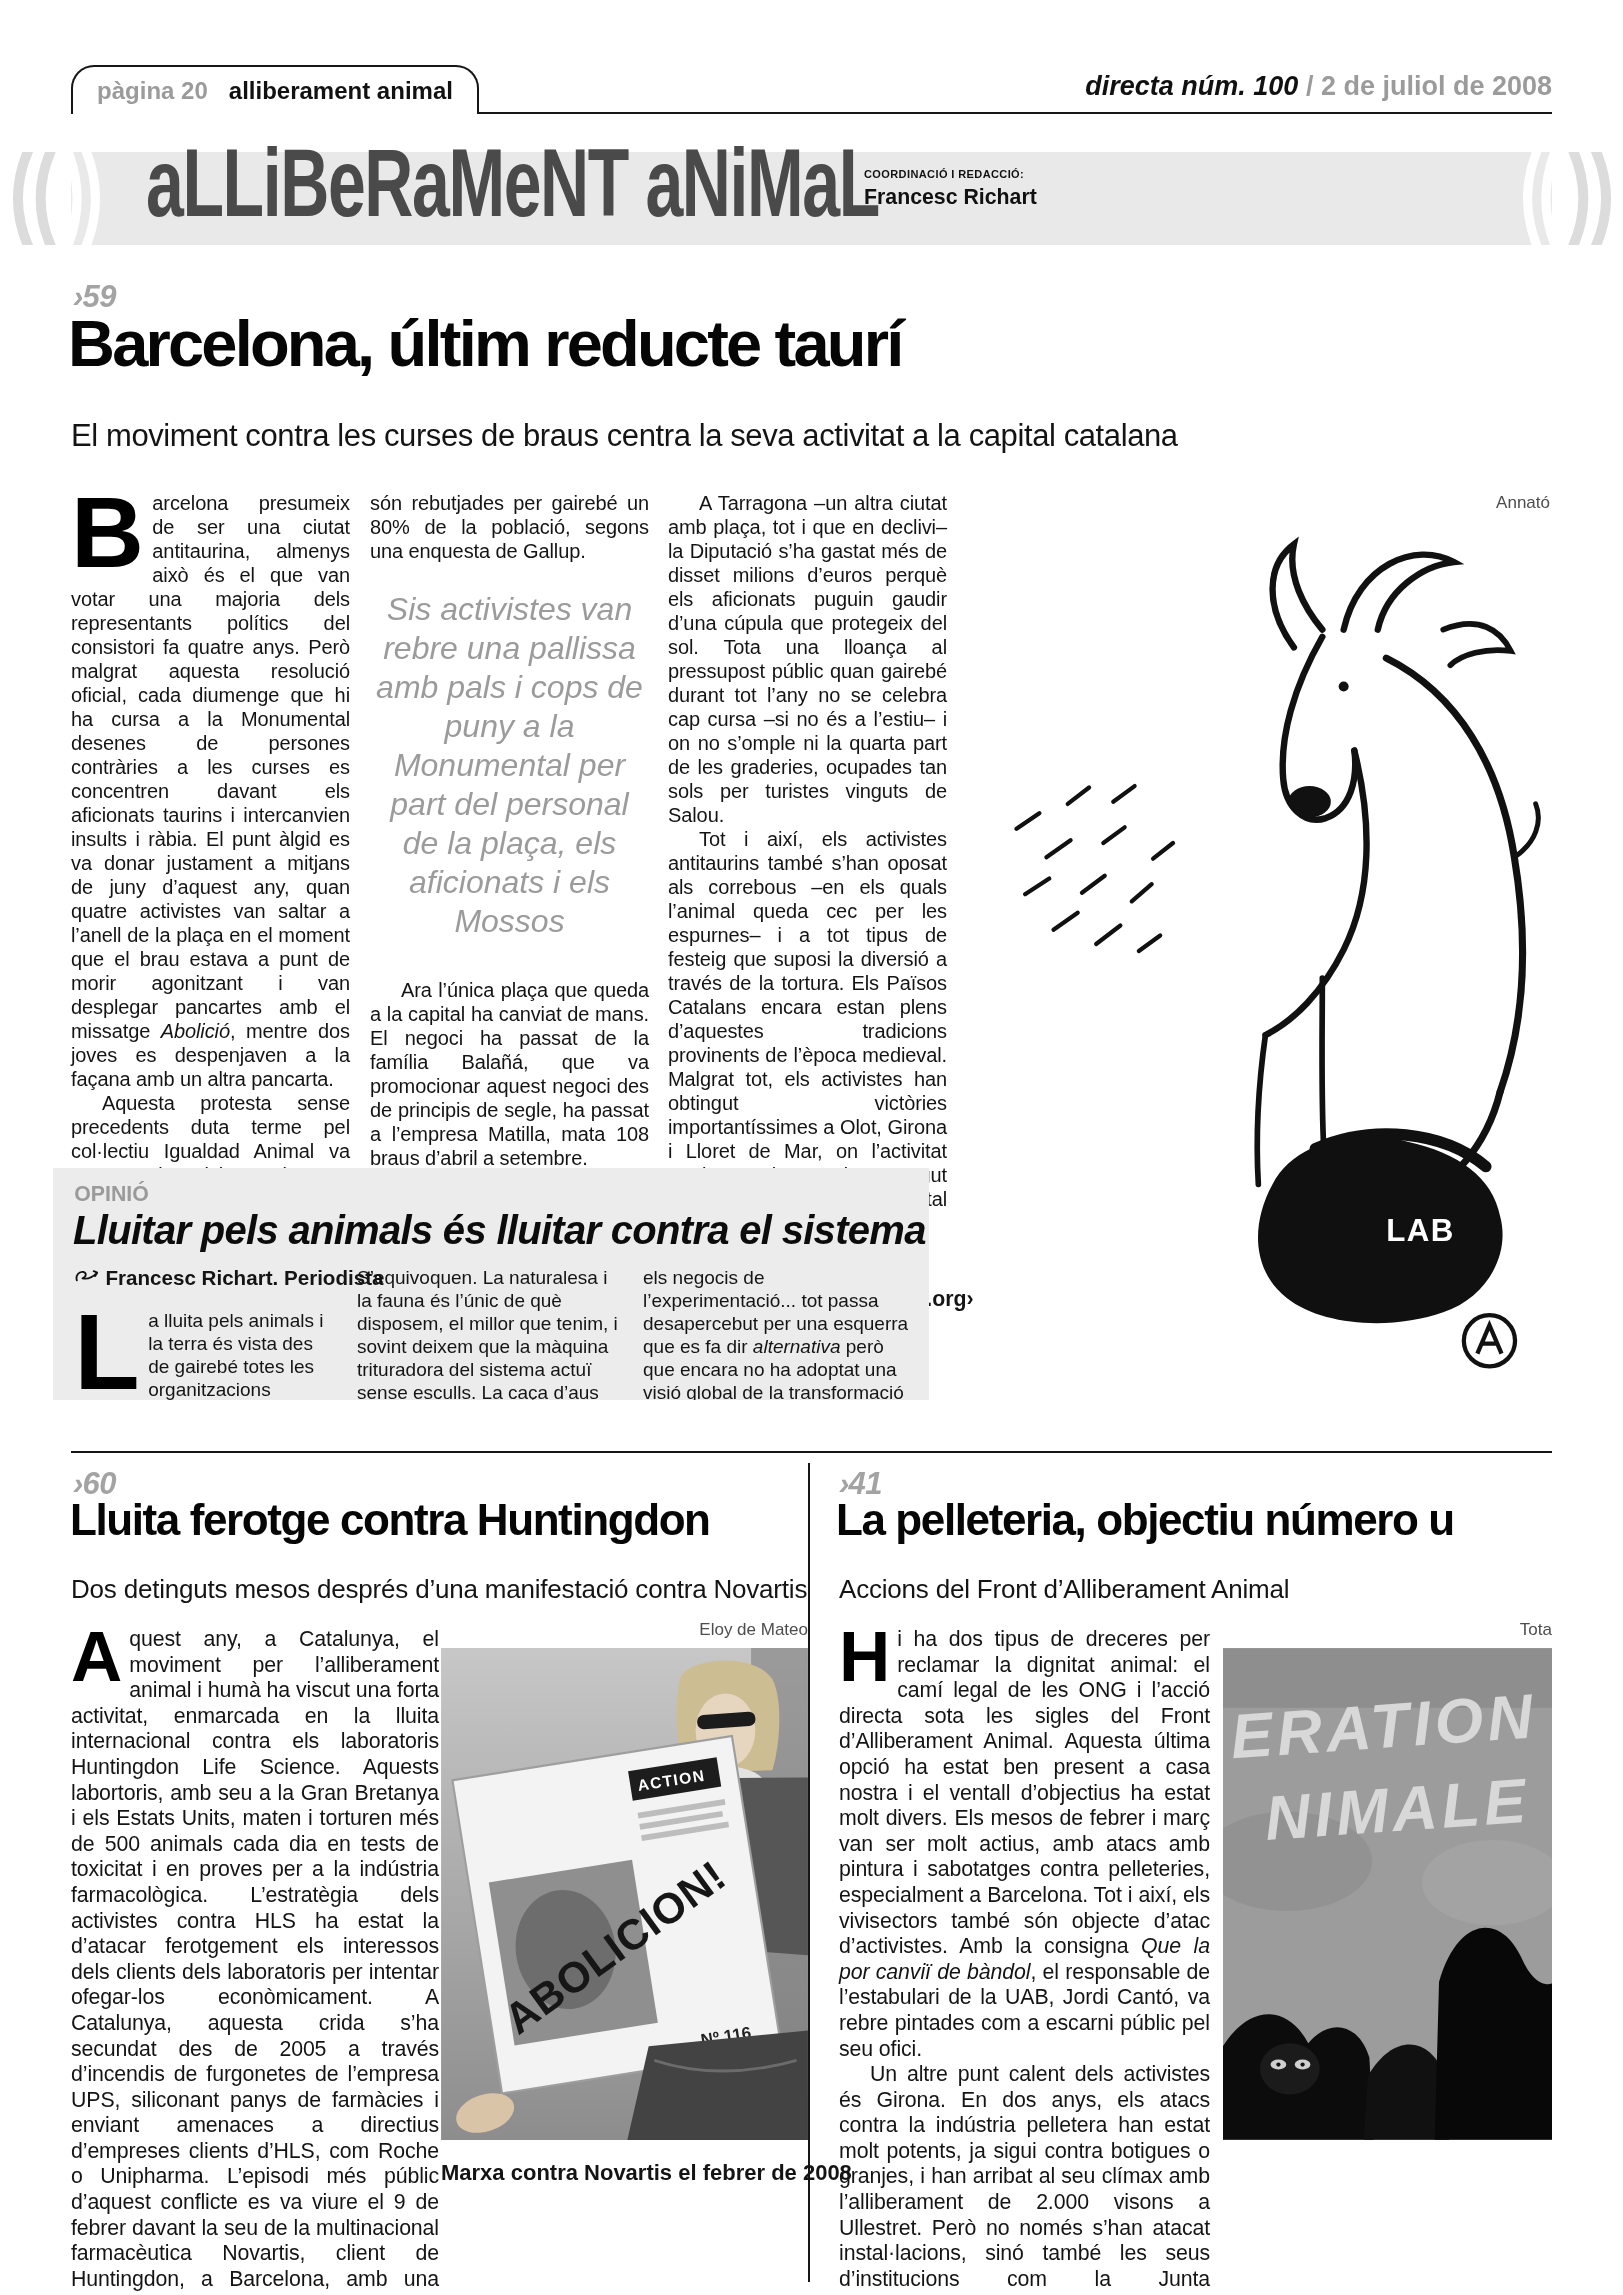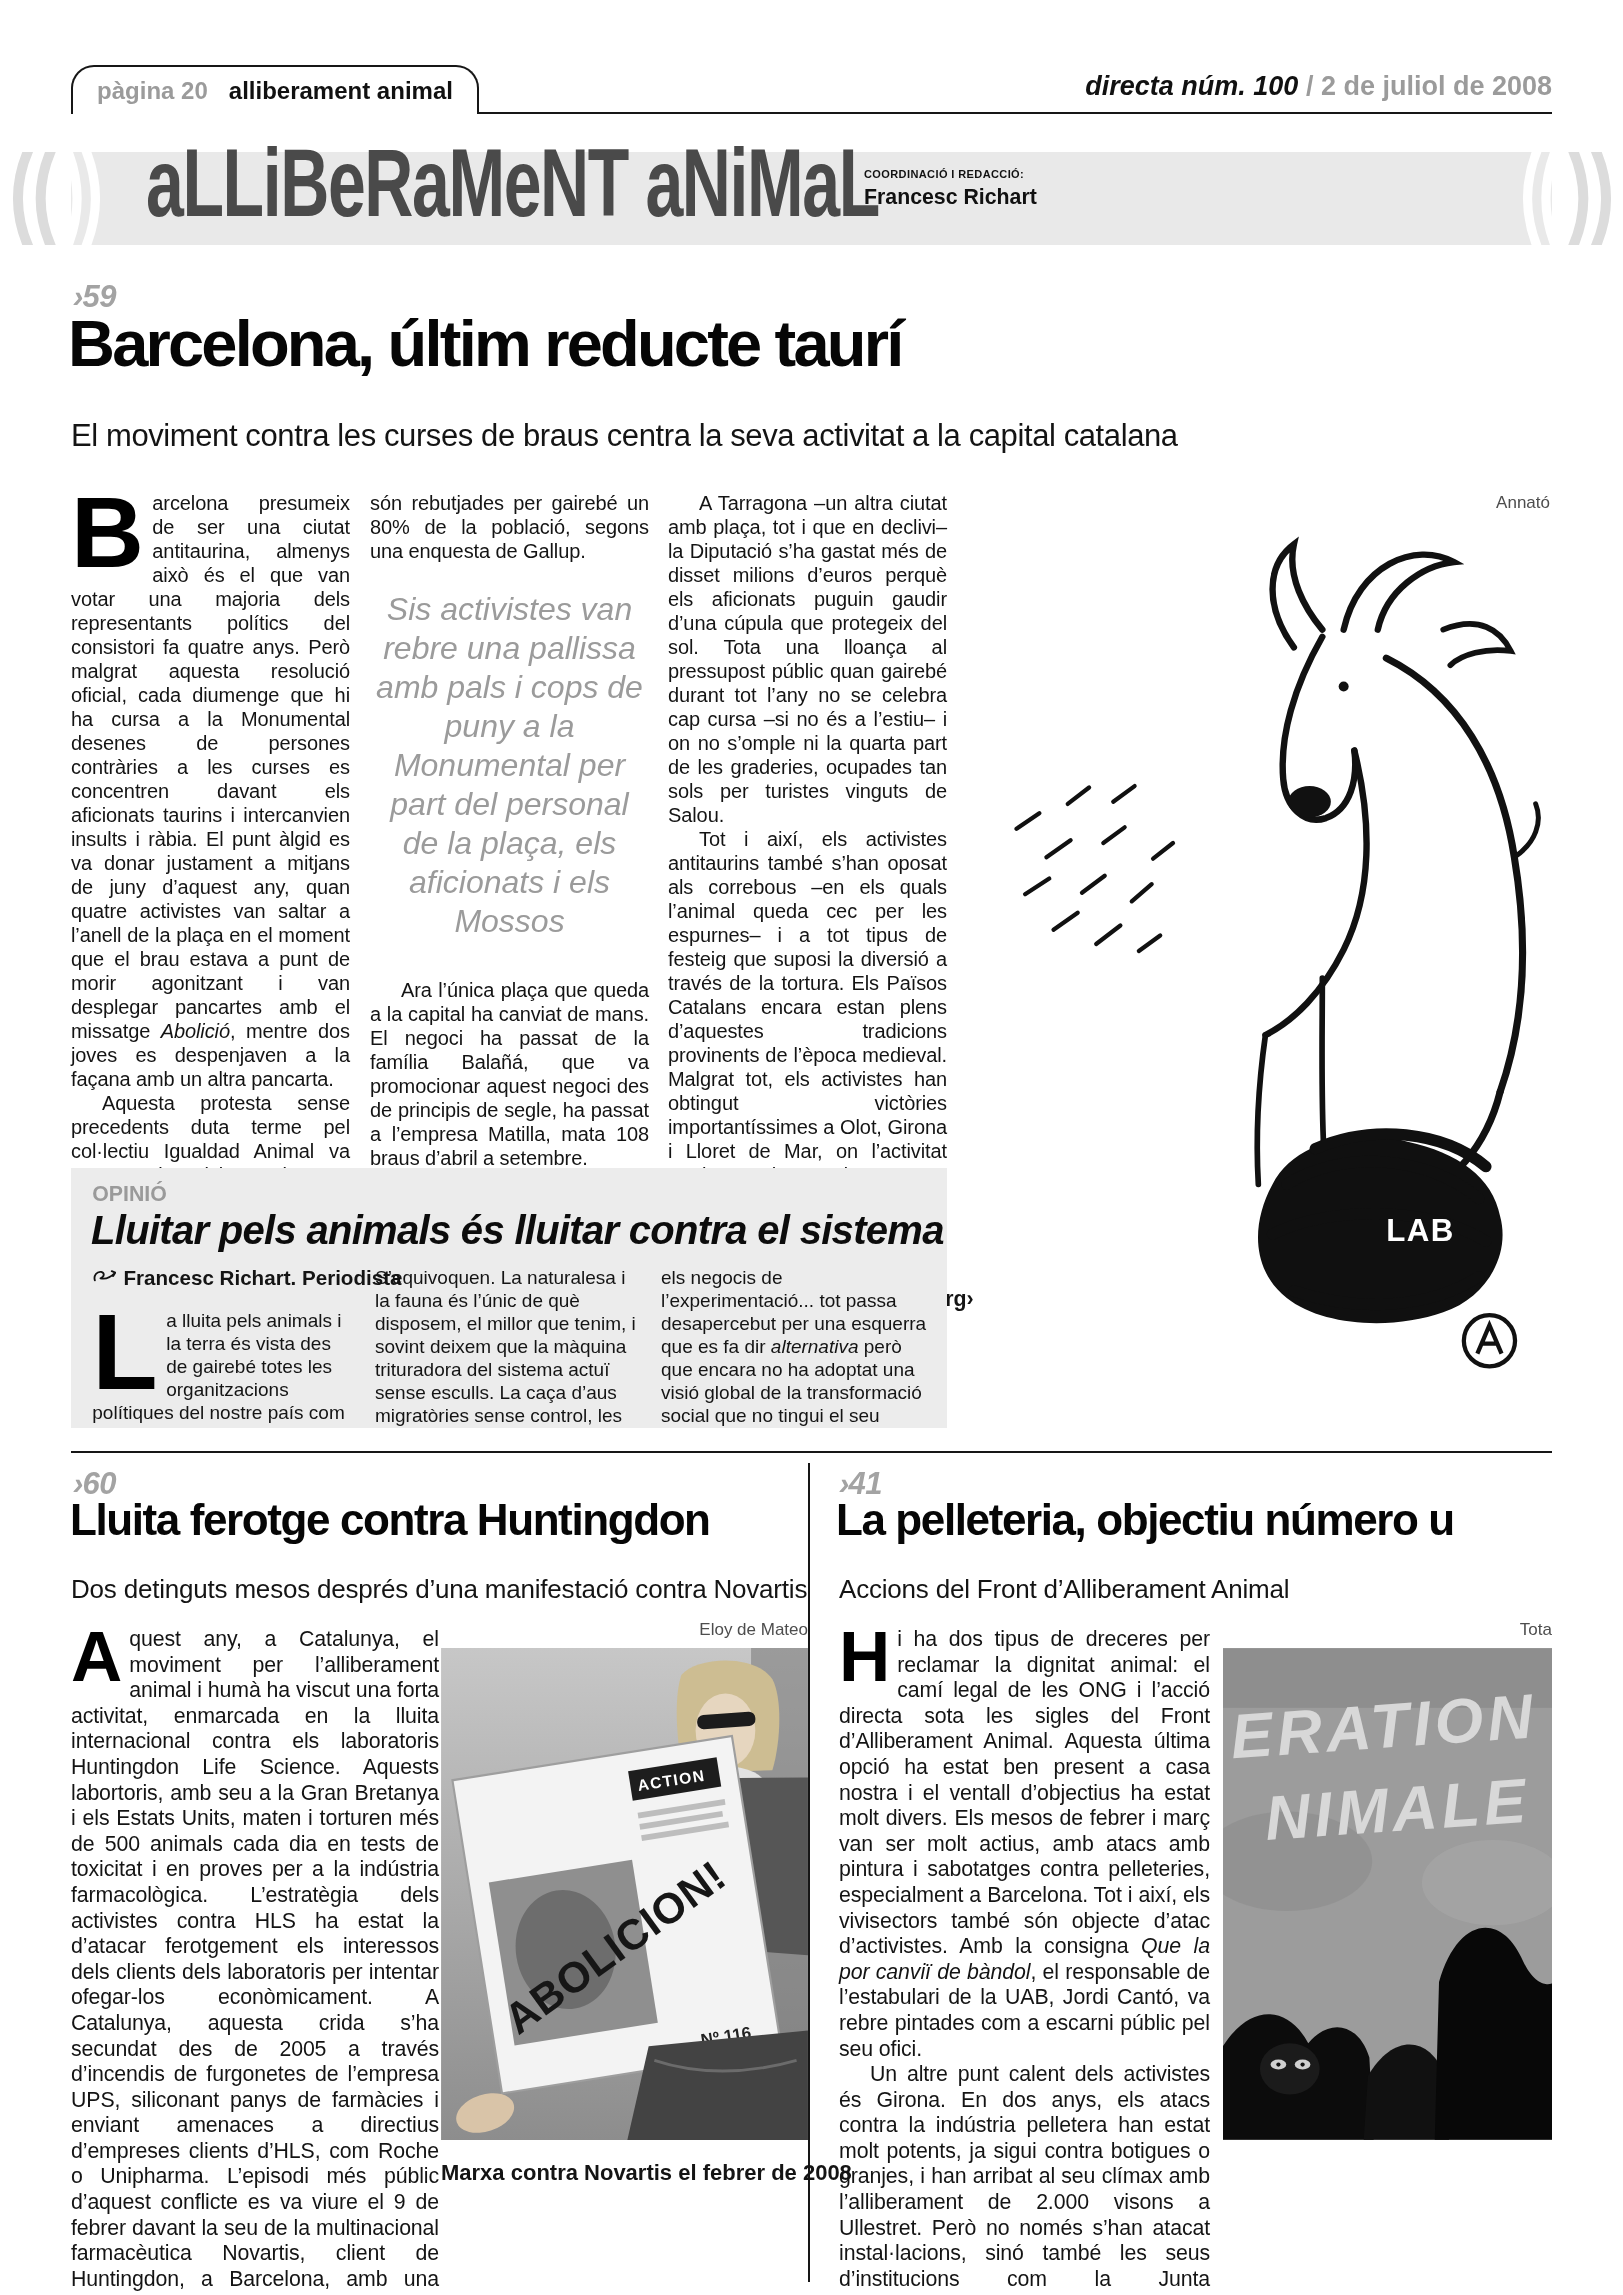--- a/index.html
+++ b/index.html
@@ -32,21 +32,21 @@
   .body-text{font-size:20px;line-height:24px;text-align:justify;letter-spacing:-0.1px;margin:0;}
   .indent{text-indent:31px;}
   .dropcap{float:left;font-weight:bold;color:#000;}
   .dc-3{font-size:101px;line-height:74px;margin:4.3px 8.5px 0 0;}
   .dc-2{font-size:71px;line-height:54px;margin:2.8px 7.1px 0 0;}
   .dc-op{font-size:107px;line-height:74px;margin:5.7px 8.5px 0 0;}
   .pullquote{font-size:32px;line-height:39px;font-style:italic;color:#9b9b9b;text-align:center;margin:27px 0 37px 0;}
   .more-info{font-weight:bold;font-size:21.3px;line-height:27px;text-align:left;margin:24px 0 0 0;}
   .credit{font-size:17px;color:#4d4d4d;text-align:right;}
   
-  #opinion{left:71px;top:1168px;width:876px;height:260px;background:#ececec;overflow:hidden;}
+  #opinion{left:53px;top:1168px;width:876px;height:232px;background:#ececec;overflow:hidden;}
   #op-kicker{left:21.3px;top:14.2px;font-size:21.3px;font-weight:bold;color:#9a9a9a;}
   #op-title{left:20px;top:40px;font-size:40px;font-weight:600;font-style:italic;letter-spacing:-0.7px;color:#0c0c0c;white-space:nowrap;}
   #op-byline{left:21.3px;top:98px;font-size:20.6px;font-weight:bold;display:flex;align-items:center;gap:7.1px;}
   .op-col{position:absolute;font-size:19px;line-height:23px;color:#141414;}
   #op-col1{left:21.3px;top:141px;width:257px;}
   #op-col2{left:304px;top:98px;width:262px;}
   #op-col3{left:590px;top:98px;width:267px;}
   
   #mid-rule{left:71px;top:1451px;width:1481px;height:0;border-top:2.8px solid #161616;}
   #v-rule{left:808px;top:1463px;width:2.1px;height:819px;background:#161616;}

